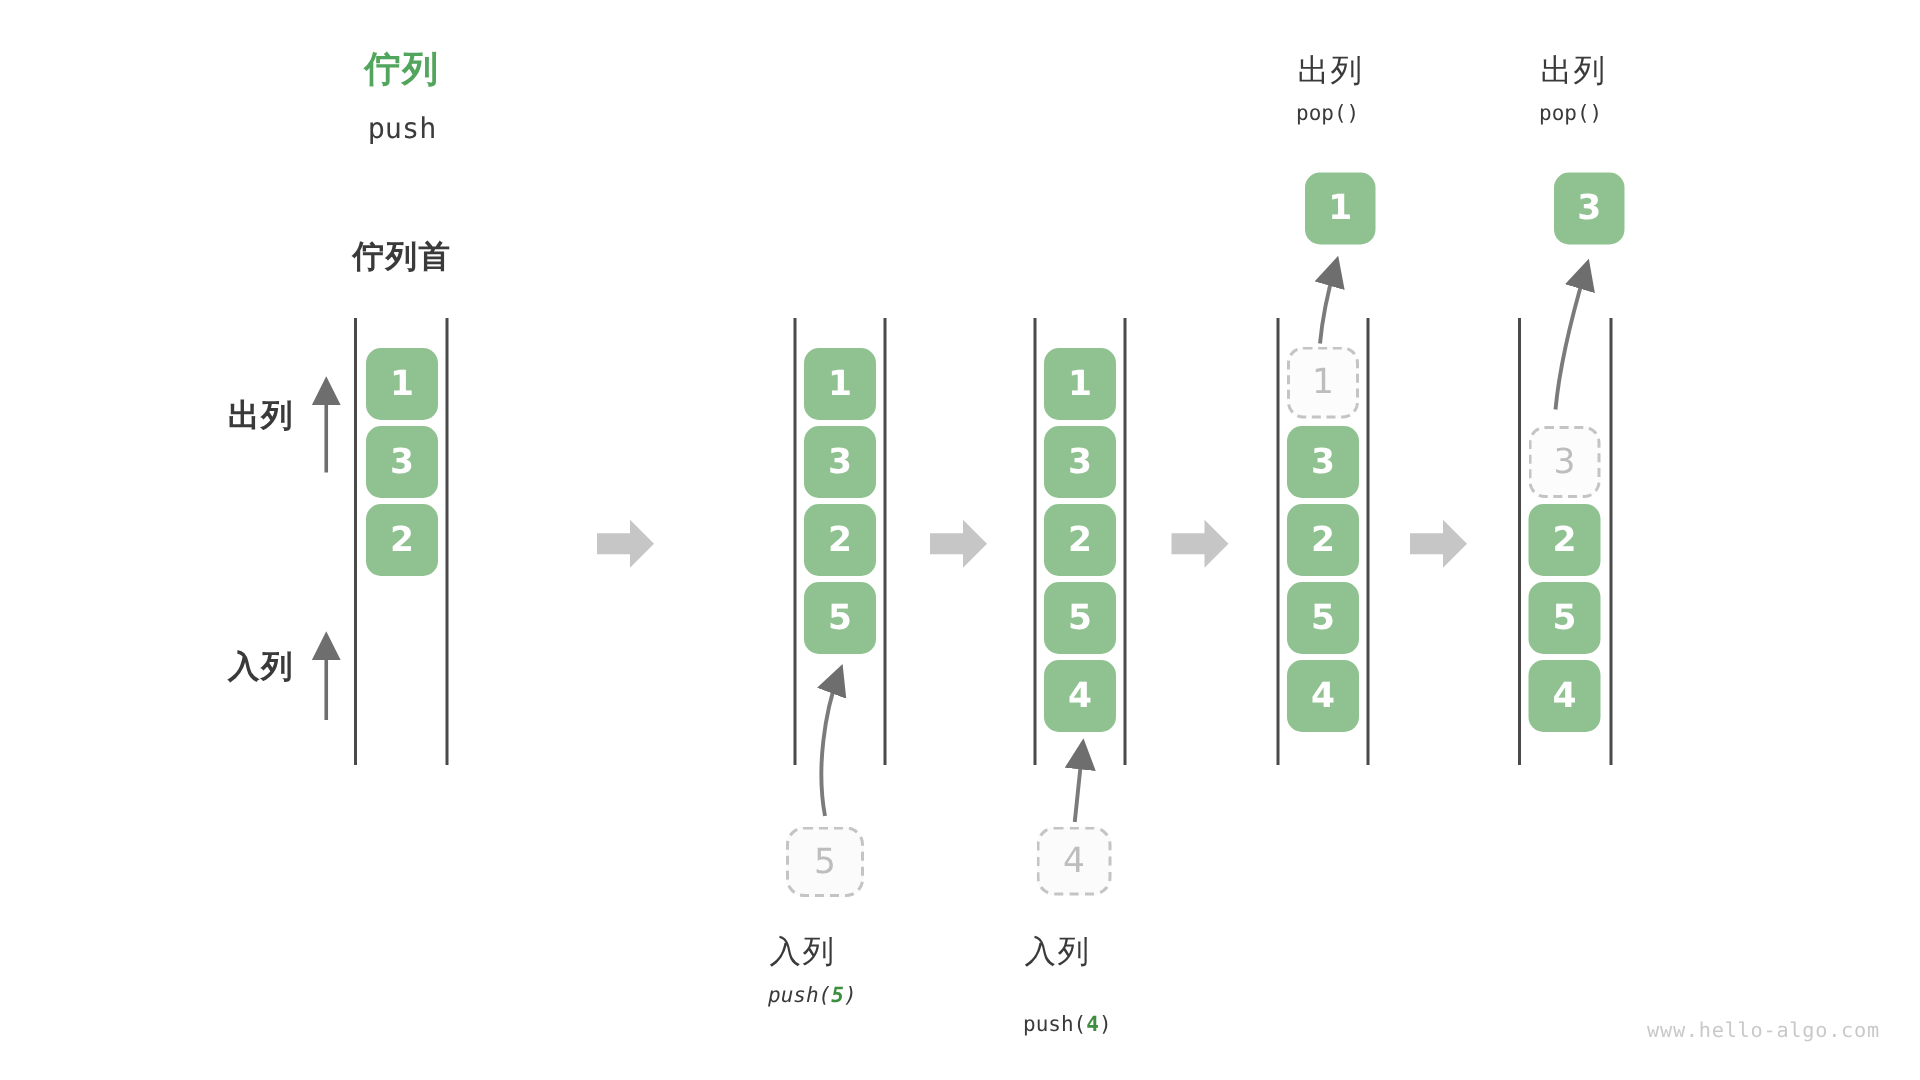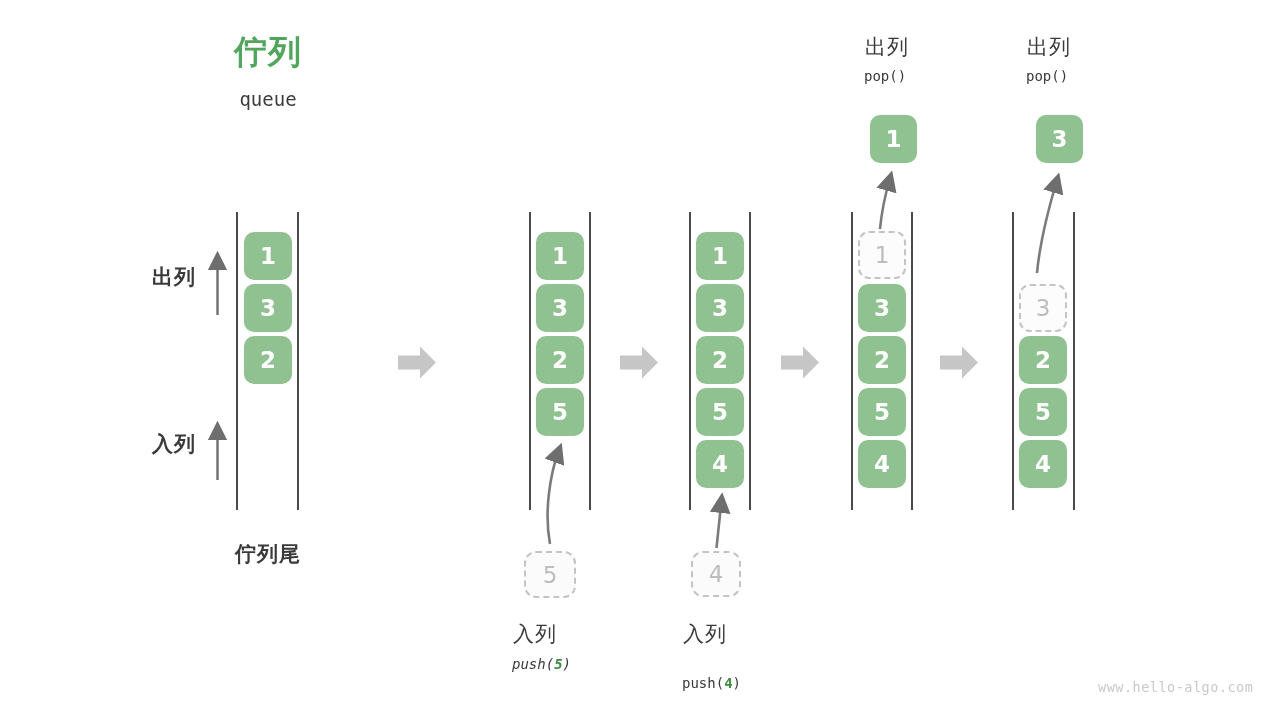--- a/index.html
+++ b/index.html
@@ -10,21 +10,21 @@
     height: 720px;
     background: #ffffff;
     overflow: hidden;
     font-family: "Liberation Sans", sans-serif;
   }
   .abs { position: absolute; }
 
   
   .title-zh {
     color: var(--title-green, #52a55c);
-    font-size: 33px;
+    font-size: 24px;
     font-weight: 700;
     text-align: center;
     letter-spacing: 1px;
   }
   .title-en {
     font-family: "DejaVu Sans Mono", monospace;
     font-size: 19px;
     color: #3c3c3c;
     text-align: center;
   }
@@ -121,24 +121,24 @@
     pointer-events: none;
   }
 </style>
 </head>
 <body>
 
 <div id="canvas">
 
   <div class="abs" style="left:192px;top:30px;width:152px;">
     <div class="title-zh">佇列</div>
-    <div class="title-en" style="margin-top:13px;">queue</div>
-  </div>
-
-  <div class="abs port-label" style="left:193px;top:540px;width:150px;">佇列尾</div>
+    <div class="title-en" style="margin-top:13px;">push</div>
+  </div>
+
+  <div class="abs port-label" style="left:193px;top:157px;width:150px;">佇列首</div>
 
   <div class="abs side-label" style="left:152px;top:263px;">出列</div>
   <div class="abs side-label" style="left:152px;top:430px;">入列</div>
 
   <svg class="overlay">
     <defs>
       <marker id="ah" markerWidth="8" markerHeight="8" refX="5" refY="4" orient="auto">
         <path d="M0,0 L8,4 L0,8 Z" fill="#6e6e6e"></path>
       </marker>
     </defs>

